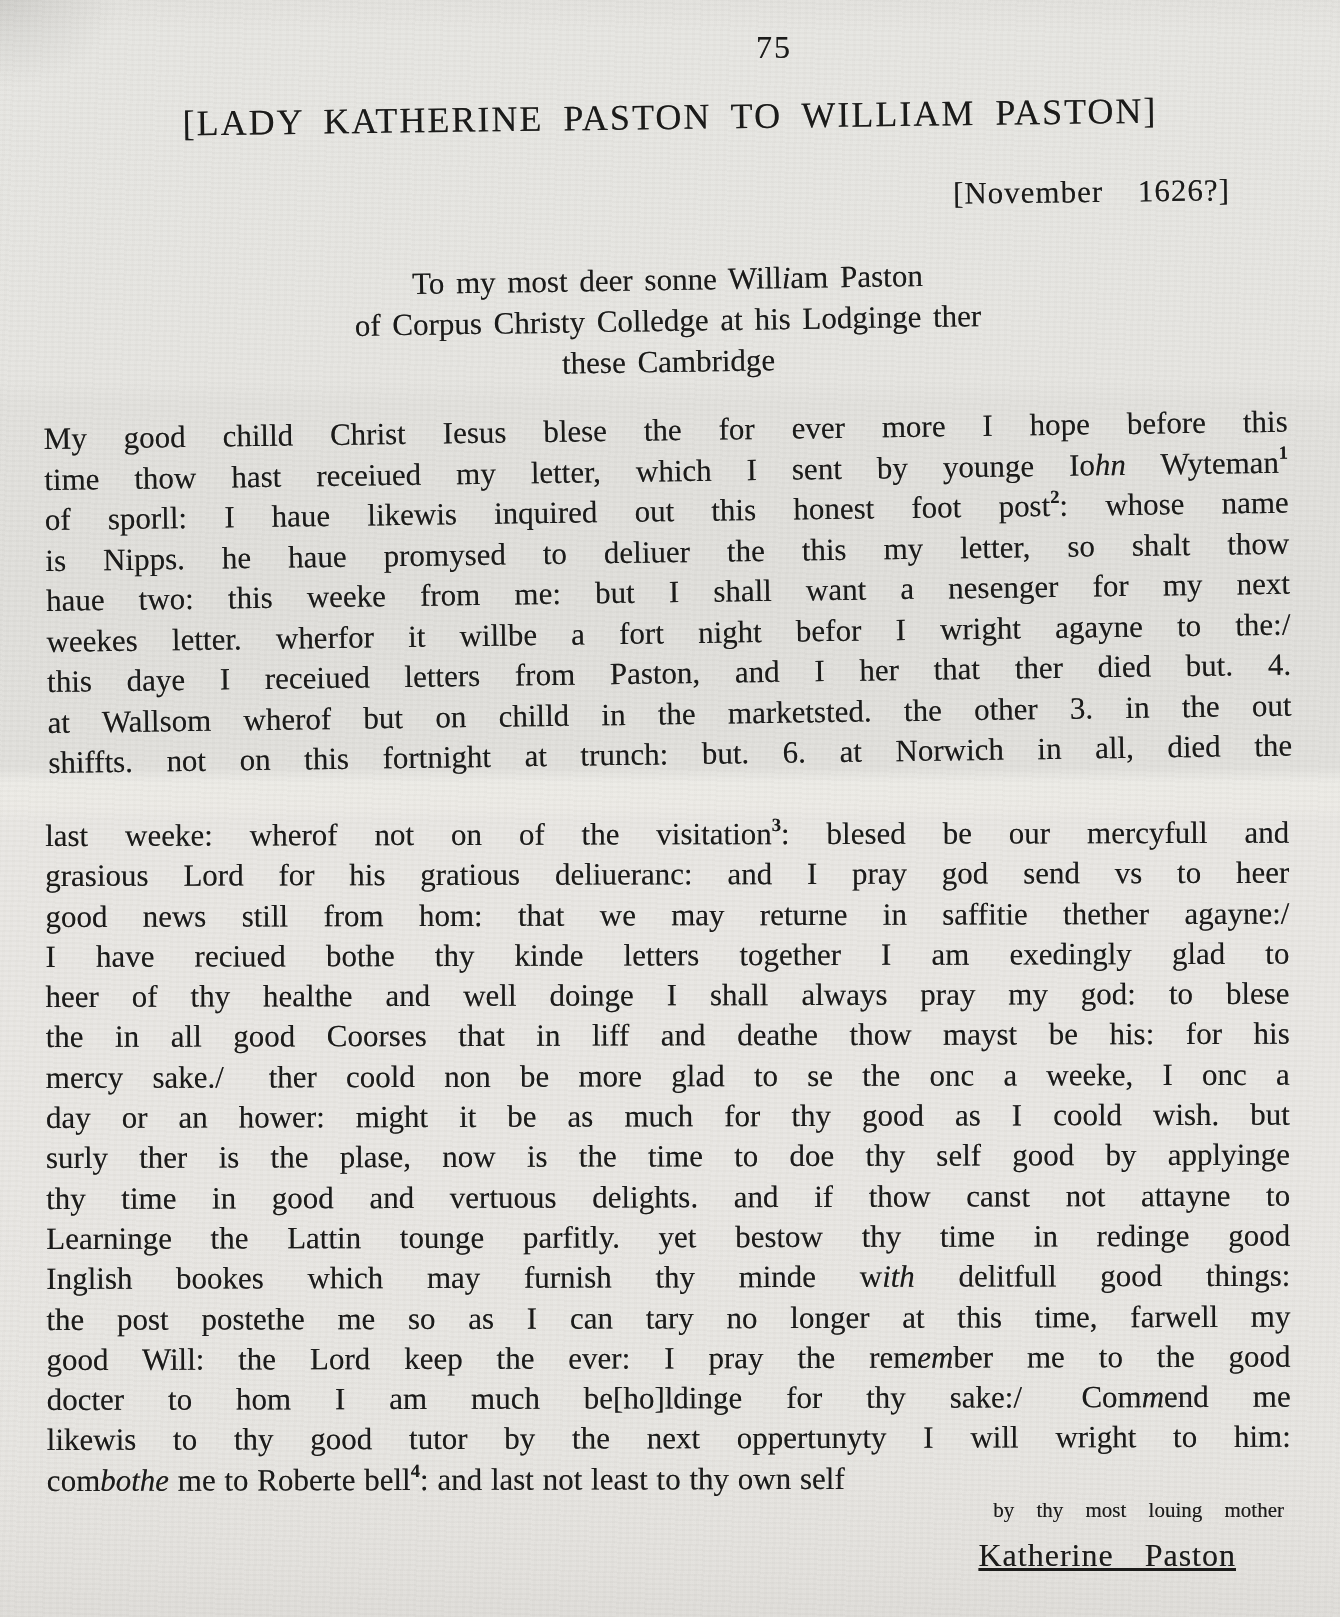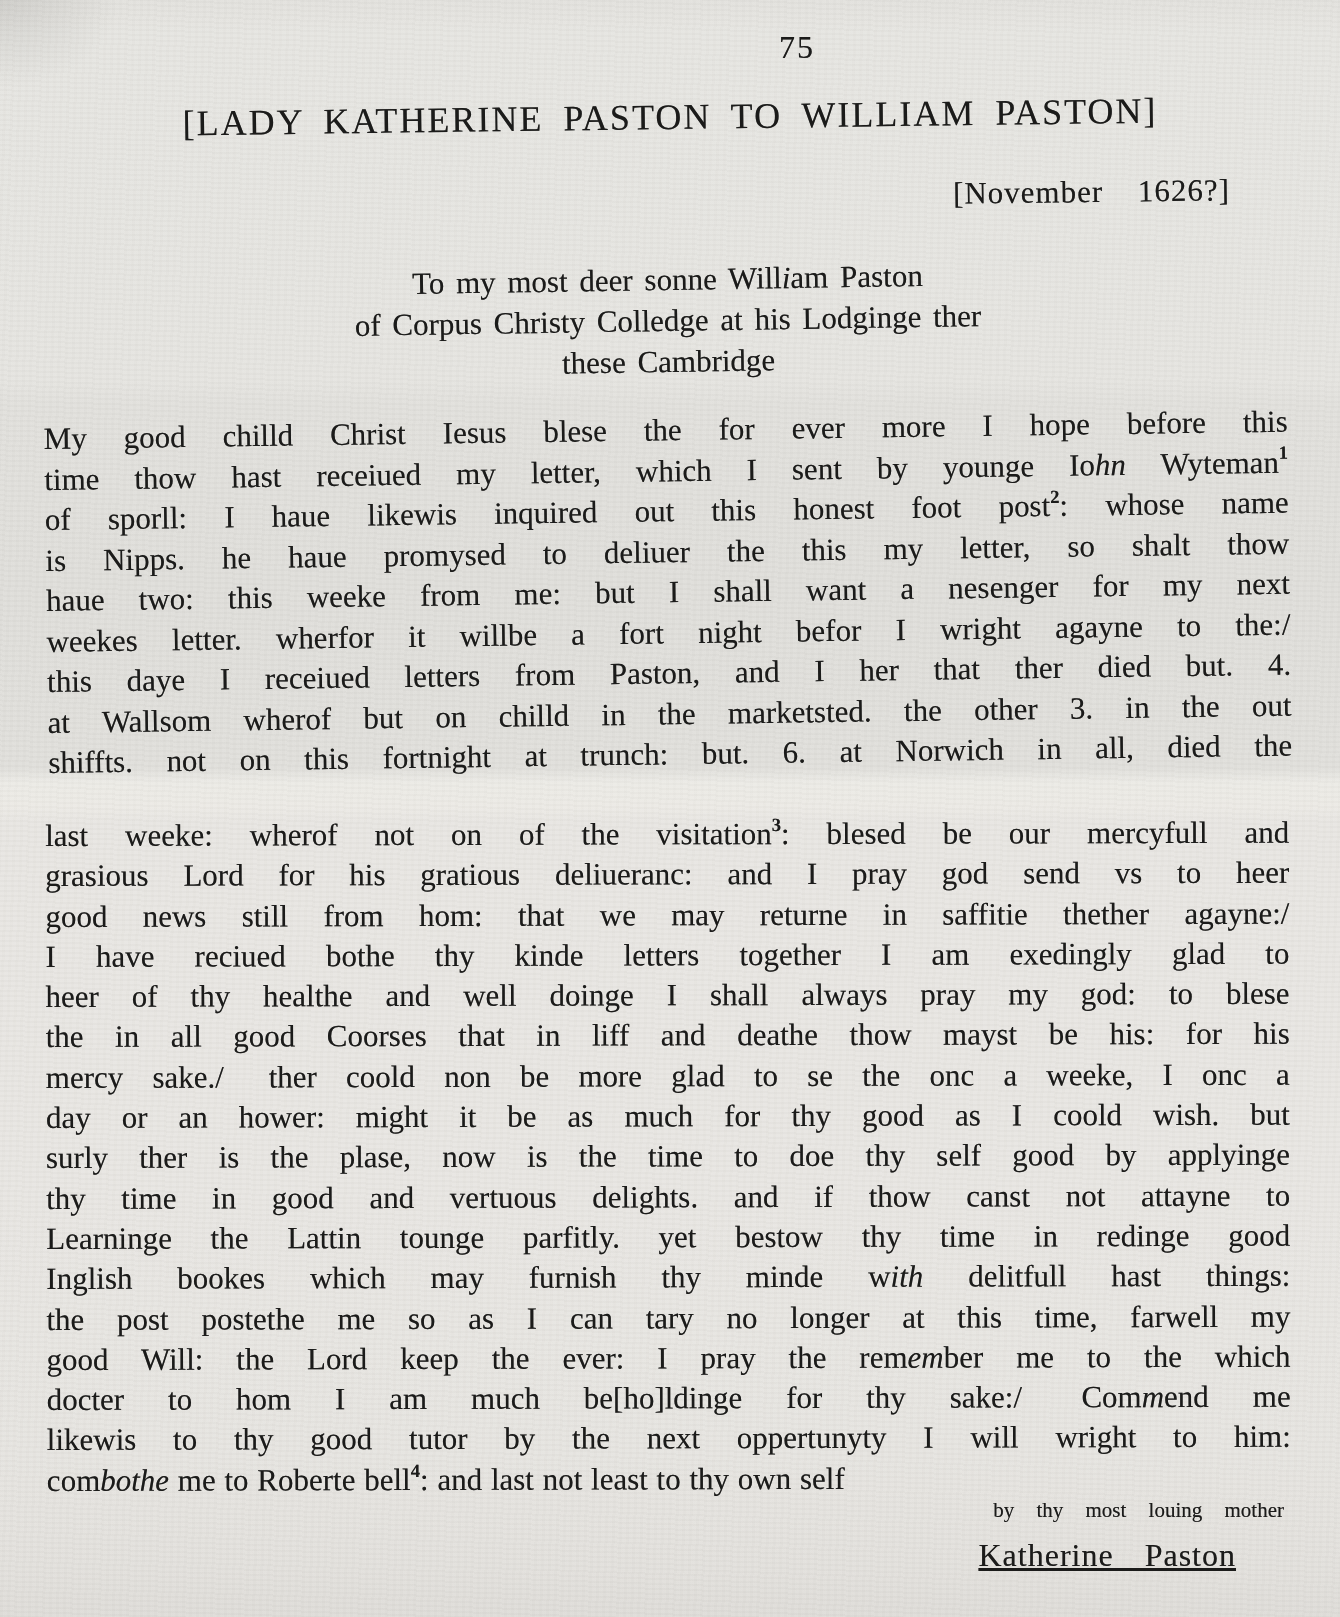--- a/index.html
+++ b/index.html
@@ -36,21 +36,21 @@
   }
   .page::after{
     content:"";
     position:absolute;left:0;top:0;width:120px;height:90px;
     background:radial-gradient(ellipse at 0 0, rgba(40,40,38,0.10), rgba(40,40,38,0) 70%);
     pointer-events:none;
   }
   .ink{ text-shadow:0 0 0.6px rgba(27,27,26,0.55); }
 
   .pagenum{
-    position:absolute; top:29px; left:779px;
+    position:absolute; top:29px; left:756px;
     font-size:32px; letter-spacing:2px;
   }
   .title{
     position:absolute; top:96px; left:0; width:100%;
     text-align:center;
     font-size:36px; letter-spacing:2px; word-spacing:9px;
     transform:rotate(-0.75deg);
   }
   .dateline{
     position:absolute; top:174px; right:110px;
@@ -125,23 +125,23 @@
     <div class="bline">grasious Lord for his gratious deliueranc: and I pray god send vs to heer</div>
     <div class="bline">good news still from hom: that we may returne in saffitie thether agayne:/</div>
     <div class="bline">I have reciued bothe thy kinde letters together I am exedingly glad to</div>
     <div class="bline">heer of thy healthe and well doinge I shall always pray my god: to blese</div>
     <div class="bline">the in all good Coorses that in liff and deathe thow mayst be his: for his</div>
     <div class="bline">mercy sake./  ther coold non be more glad to se the onc a weeke, I onc a</div>
     <div class="bline">day or an hower: might it be as much for thy good as I coold wish. but</div>
     <div class="bline">surly ther is the plase, now is the time to doe thy self good by applyinge</div>
     <div class="bline">thy time in good and vertuous delights. and if thow canst not attayne to</div>
     <div class="bline">Learninge the Lattin tounge parfitly. yet bestow thy time in redinge good</div>
-    <div class="bline"><span>Inglish bookes which may furnish thy minde w</span><i>ith</i><span> delitfull hast things:</span></div>
+    <div class="bline"><span>Inglish bookes which may furnish thy minde w</span><i>ith</i><span> delitfull good things:</span></div>
     <div class="bline">the post postethe me so as I can tary no longer at this time, farwell my</div>
-    <div class="bline"><span>good Will: the Lord keep the ever: I pray the rem</span><i>em</i><span>ber me to the which</span></div>
+    <div class="bline"><span>good Will: the Lord keep the ever: I pray the rem</span><i>em</i><span>ber me to the good</span></div>
     <div class="bline"><span>docter to hom I am much be[ho]ldinge for thy sake:/  Com</span><i>m</i><span>end me</span></div>
     <div class="bline">likewis to thy good tutor by the next oppertunyty I will wright to him:</div>
     <div class="bline lastline"><span>com</span><i>bothe</i><span> me to Roberte bell</span><sup>4</sup><span>: and last not least to thy own self</span></div>
   </div>
 
   <div class="closing1 ink">by thy most louing mother</div>
   <div class="closing2 ink">Katherine Paston</div>
 
 </div>
 

